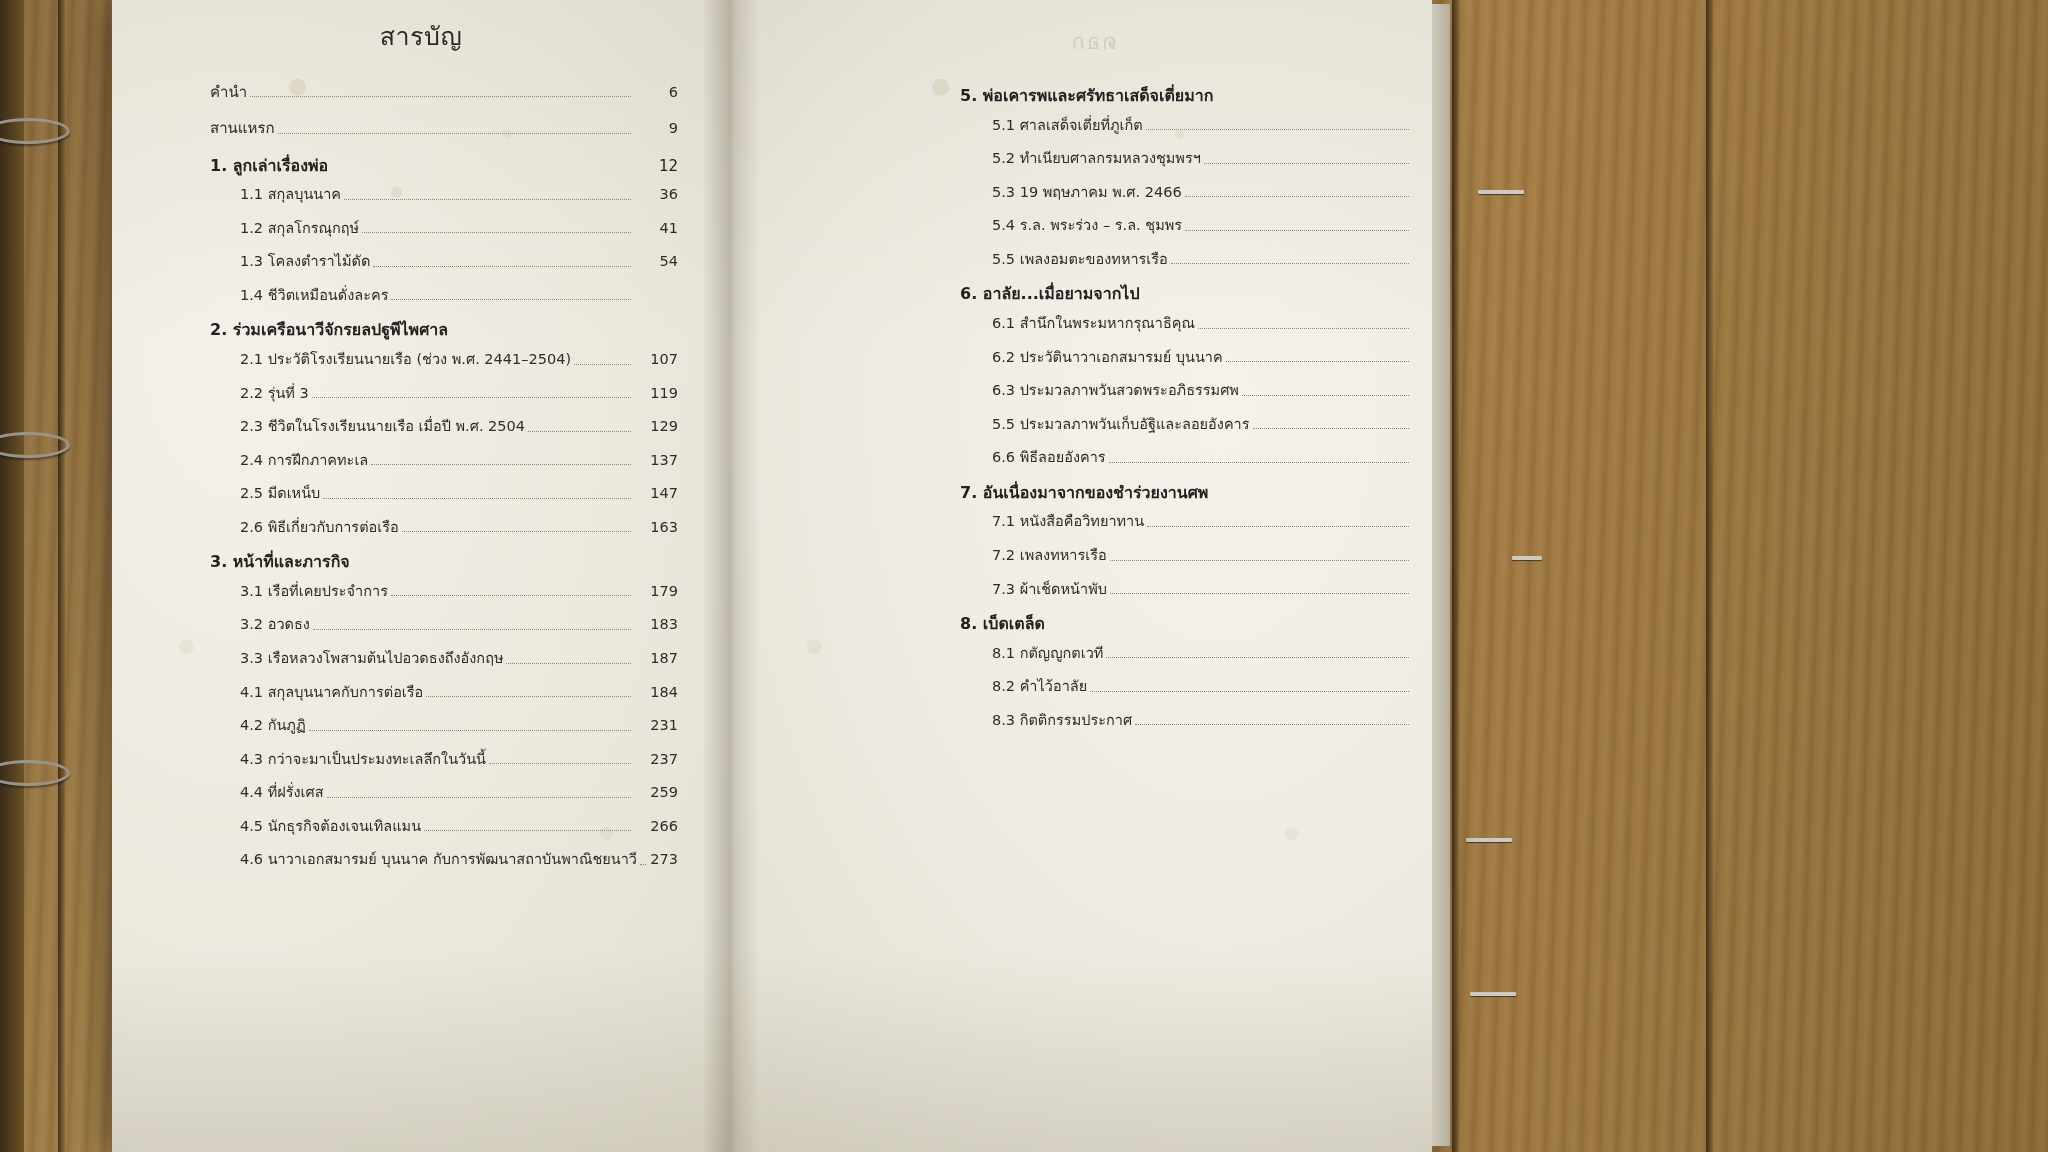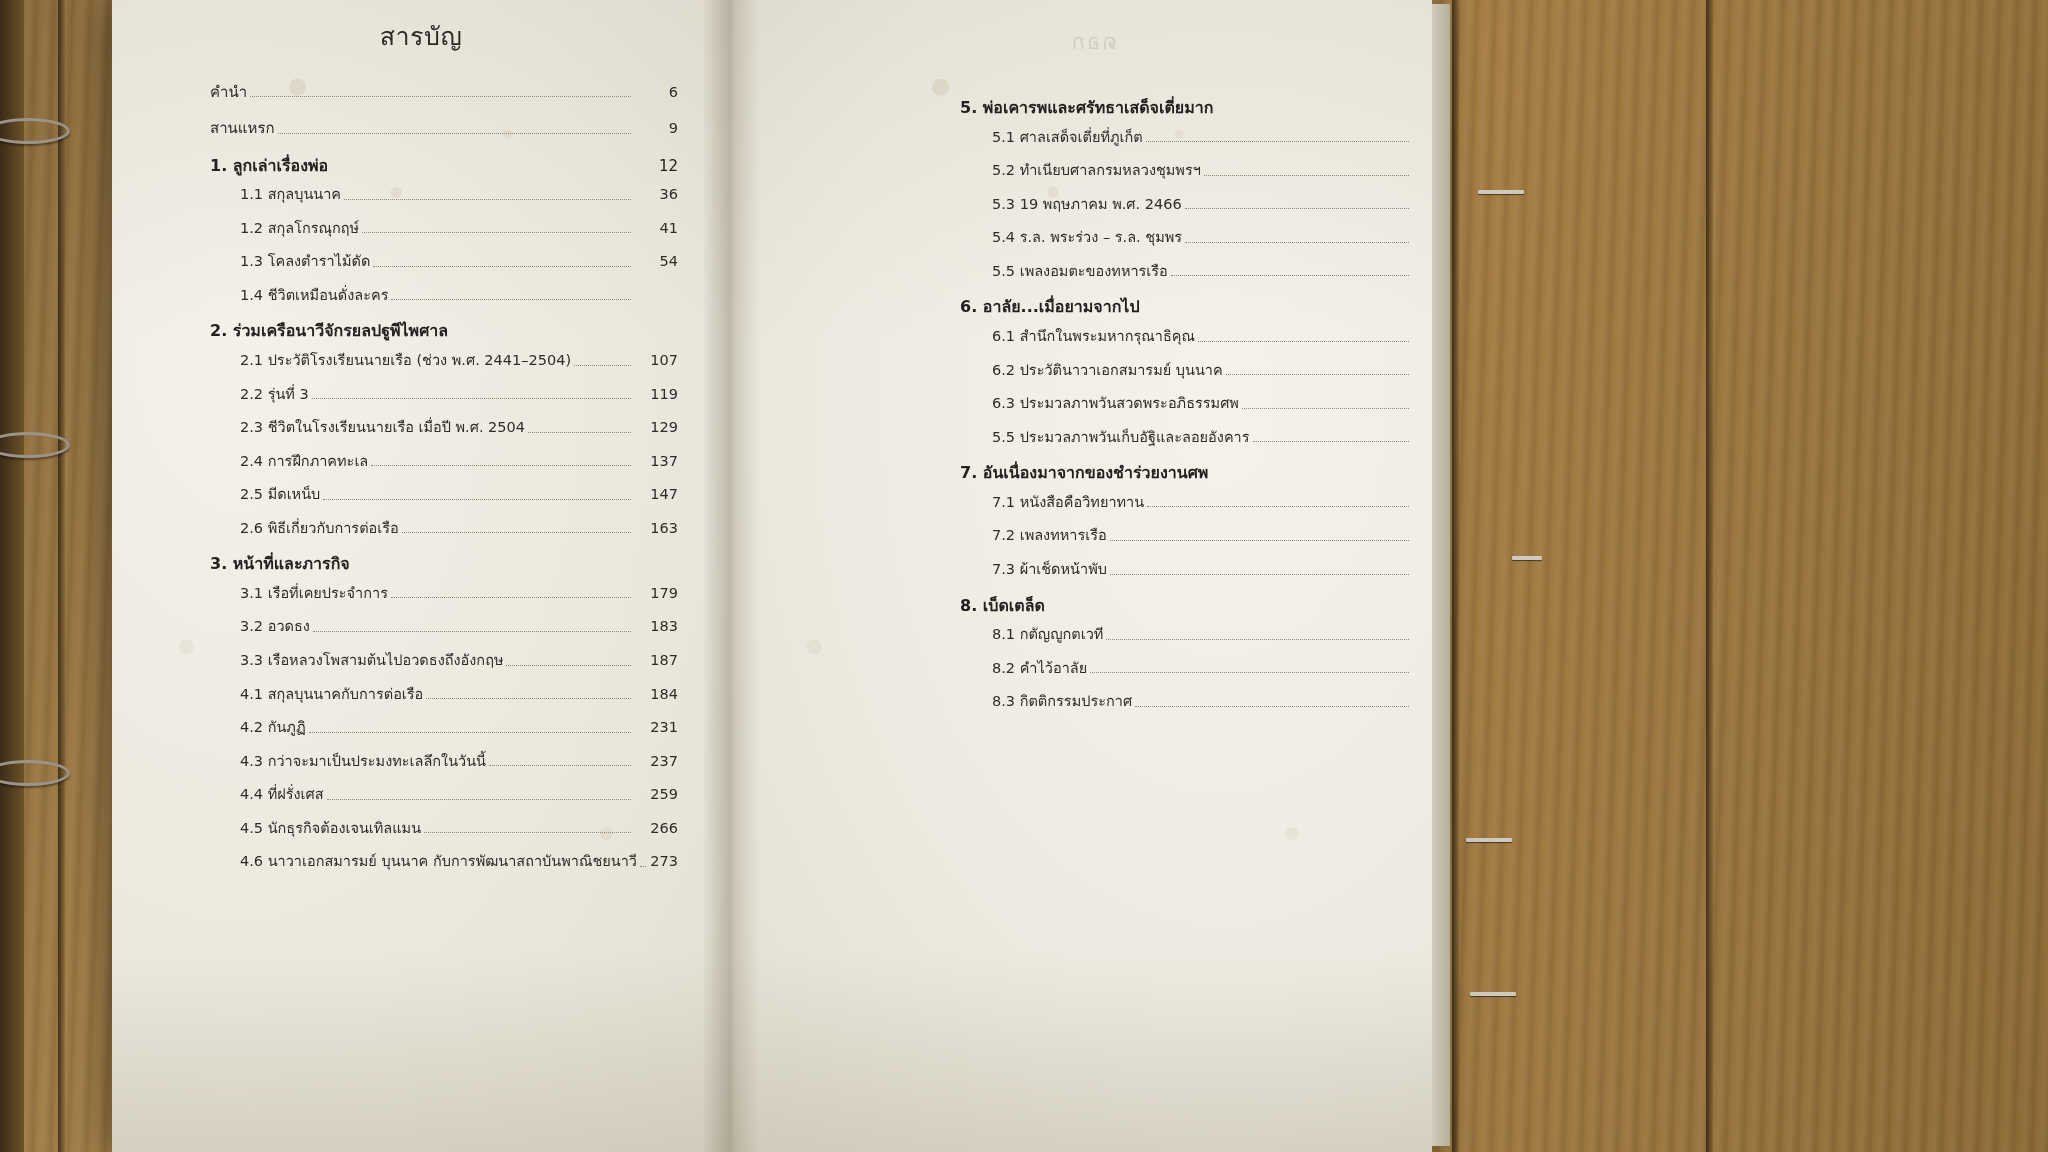--- a/index.html
+++ b/index.html
@@ -169,21 +169,21 @@
   .entry .pg {
     width: 44px;
     text-align: right;
     font-size: 14.5px;
     white-space: nowrap;
   }
 
   .lvl1 {
     font-weight: bold;
     font-size: 16px;
-    margin-top: 15px;
+    margin-top: 3px;
     margin-bottom: 9px;
     color: #232120;
   }
   .lvl1 .lbl { font-size: 16px; font-weight: bold; }
   .lvl1 .dots { border-bottom: none; }
   .lvl1 .pg { font-size: 15px; font-weight: normal; }
 
   .lvl2 { padding-left: 30px; margin-bottom: 14px; }
   .front { padding-left: 0; margin-bottom: 16px; }
   .front .lbl { font-size: 15px; }
@@ -417,20 +417,25 @@
         <div class="entry lvl2">
           <span class="lbl">6.3 ประมวลภาพวันสวดพระอภิธรรมศพ</span>
           <span class="dots"></span>
           <span class="pg">344</span>
         </div>
         <div class="entry lvl2">
           <span class="lbl">5.5 ประมวลภาพวันเก็บอัฐิและลอยอังคาร</span>
           <span class="dots"></span>
           <span class="pg">383</span>
         </div>
+        <div class="entry lvl2">
+          <span class="lbl">6.6 พิธีลอยอังคาร</span>
+          <span class="dots"></span>
+          <span class="pg">387</span>
+        </div>
 
         <div class="entry lvl1">
           <span class="lbl">7. อันเนื่องมาจากของชำร่วยงานศพ</span>
           <span class="dots"></span>
           <span class="pg"></span>
         </div>
         <div class="entry lvl2">
           <span class="lbl">7.1 หนังสือคือวิทยาทาน</span>
           <span class="dots"></span>
           <span class="pg">389</span>

